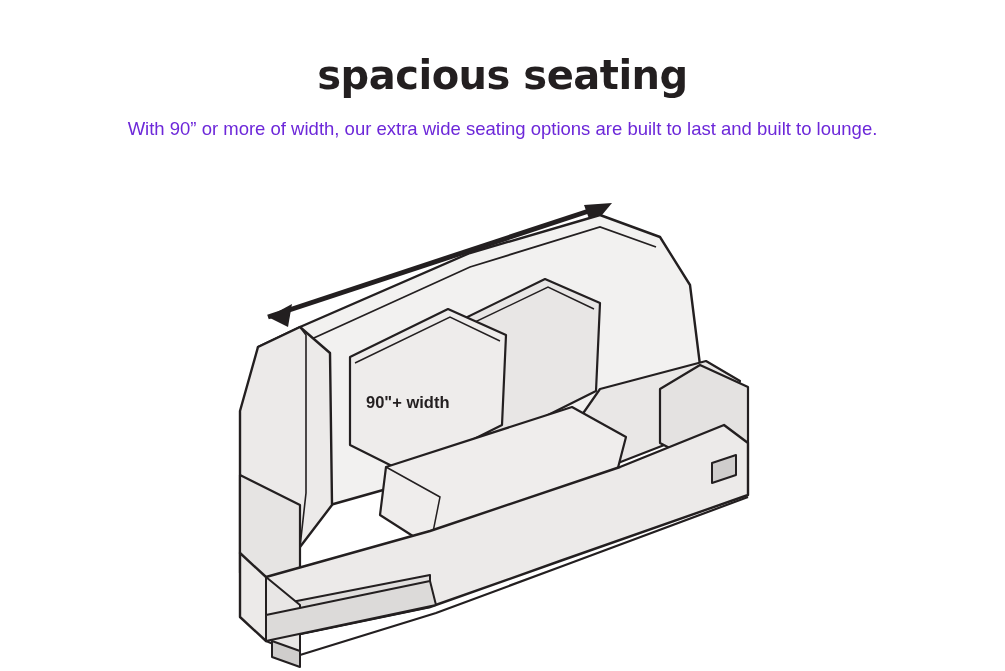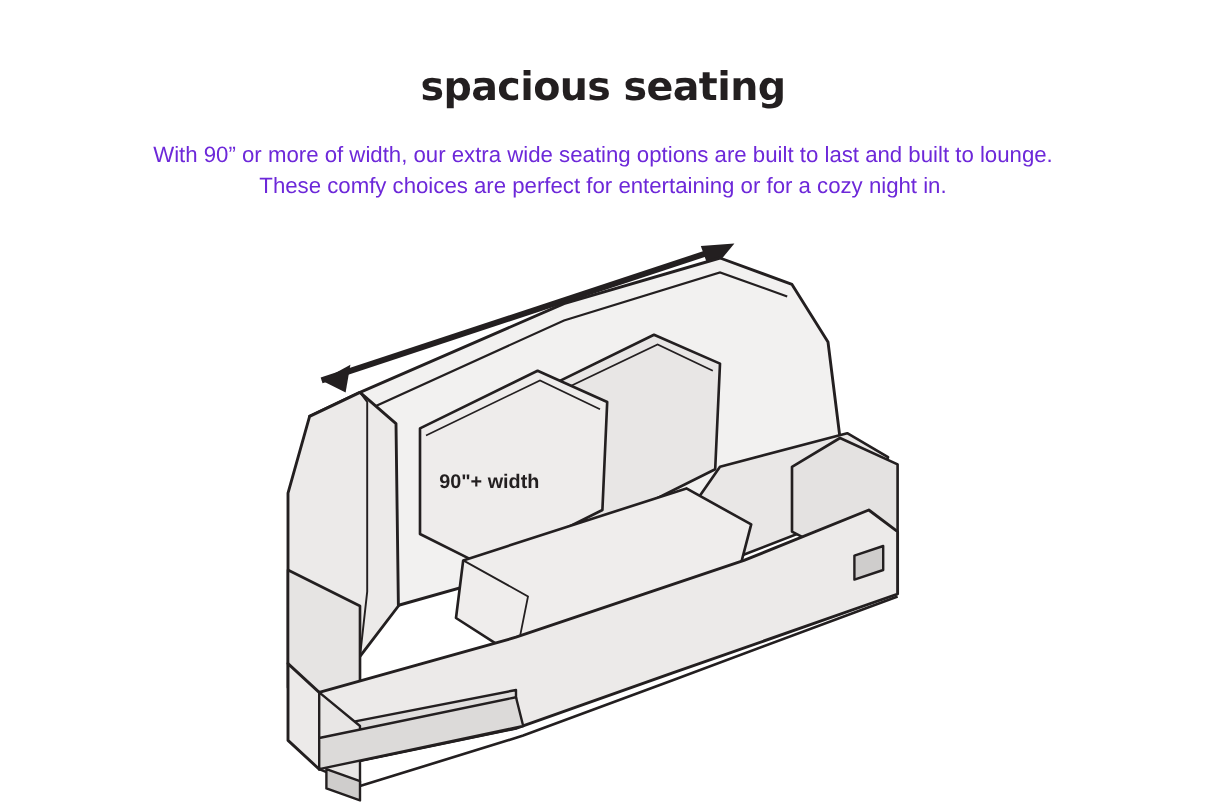--- a/index.html
+++ b/index.html
@@ -20,21 +20,21 @@
     width: 1005px;
     height: 671px;
     background: #ffffff;
   }
   .headline {
     position: absolute;
     top: 52px;
     left: 0;
     width: 1005px;
     text-align: center;
-    font-size: 33px;
+    font-size: 40px;
     font-weight: bold;
     letter-spacing: -0.5px;
     color: #231f20;
     font-family: "DejaVu Sans", sans-serif;
   }
   .subcopy {
     position: absolute;
     top: 116px;
     left: 0;
     width: 1005px;
@@ -67,21 +67,20 @@
 </style>
 </head>
 <body>
 
 <div class="page">
 
   <div class="headline">spacious seating</div>
 
   <div class="subcopy">
     <span class="line">With 90” or more of width, our extra wide seating options are built to last and built to lounge.</span>
-    <span class="line">These comfy choices are perfect for entertaining or for a cozy night in.</span>
   </div>
 
   <div class="illustration">
     <svg width="1005" height="496" viewBox="0 0 1005 496" xmlns="http://www.w3.org/2000/svg">
 
       <g>
         <line x1="268" y1="142" x2="601" y2="32" stroke="#231f20" stroke-width="5"></line>
         <polygon points="268,142 292,129 288,152" fill="#231f20"></polygon>
         <polygon points="612,28 584,30 592,52" fill="#231f20"></polygon>
       </g>

